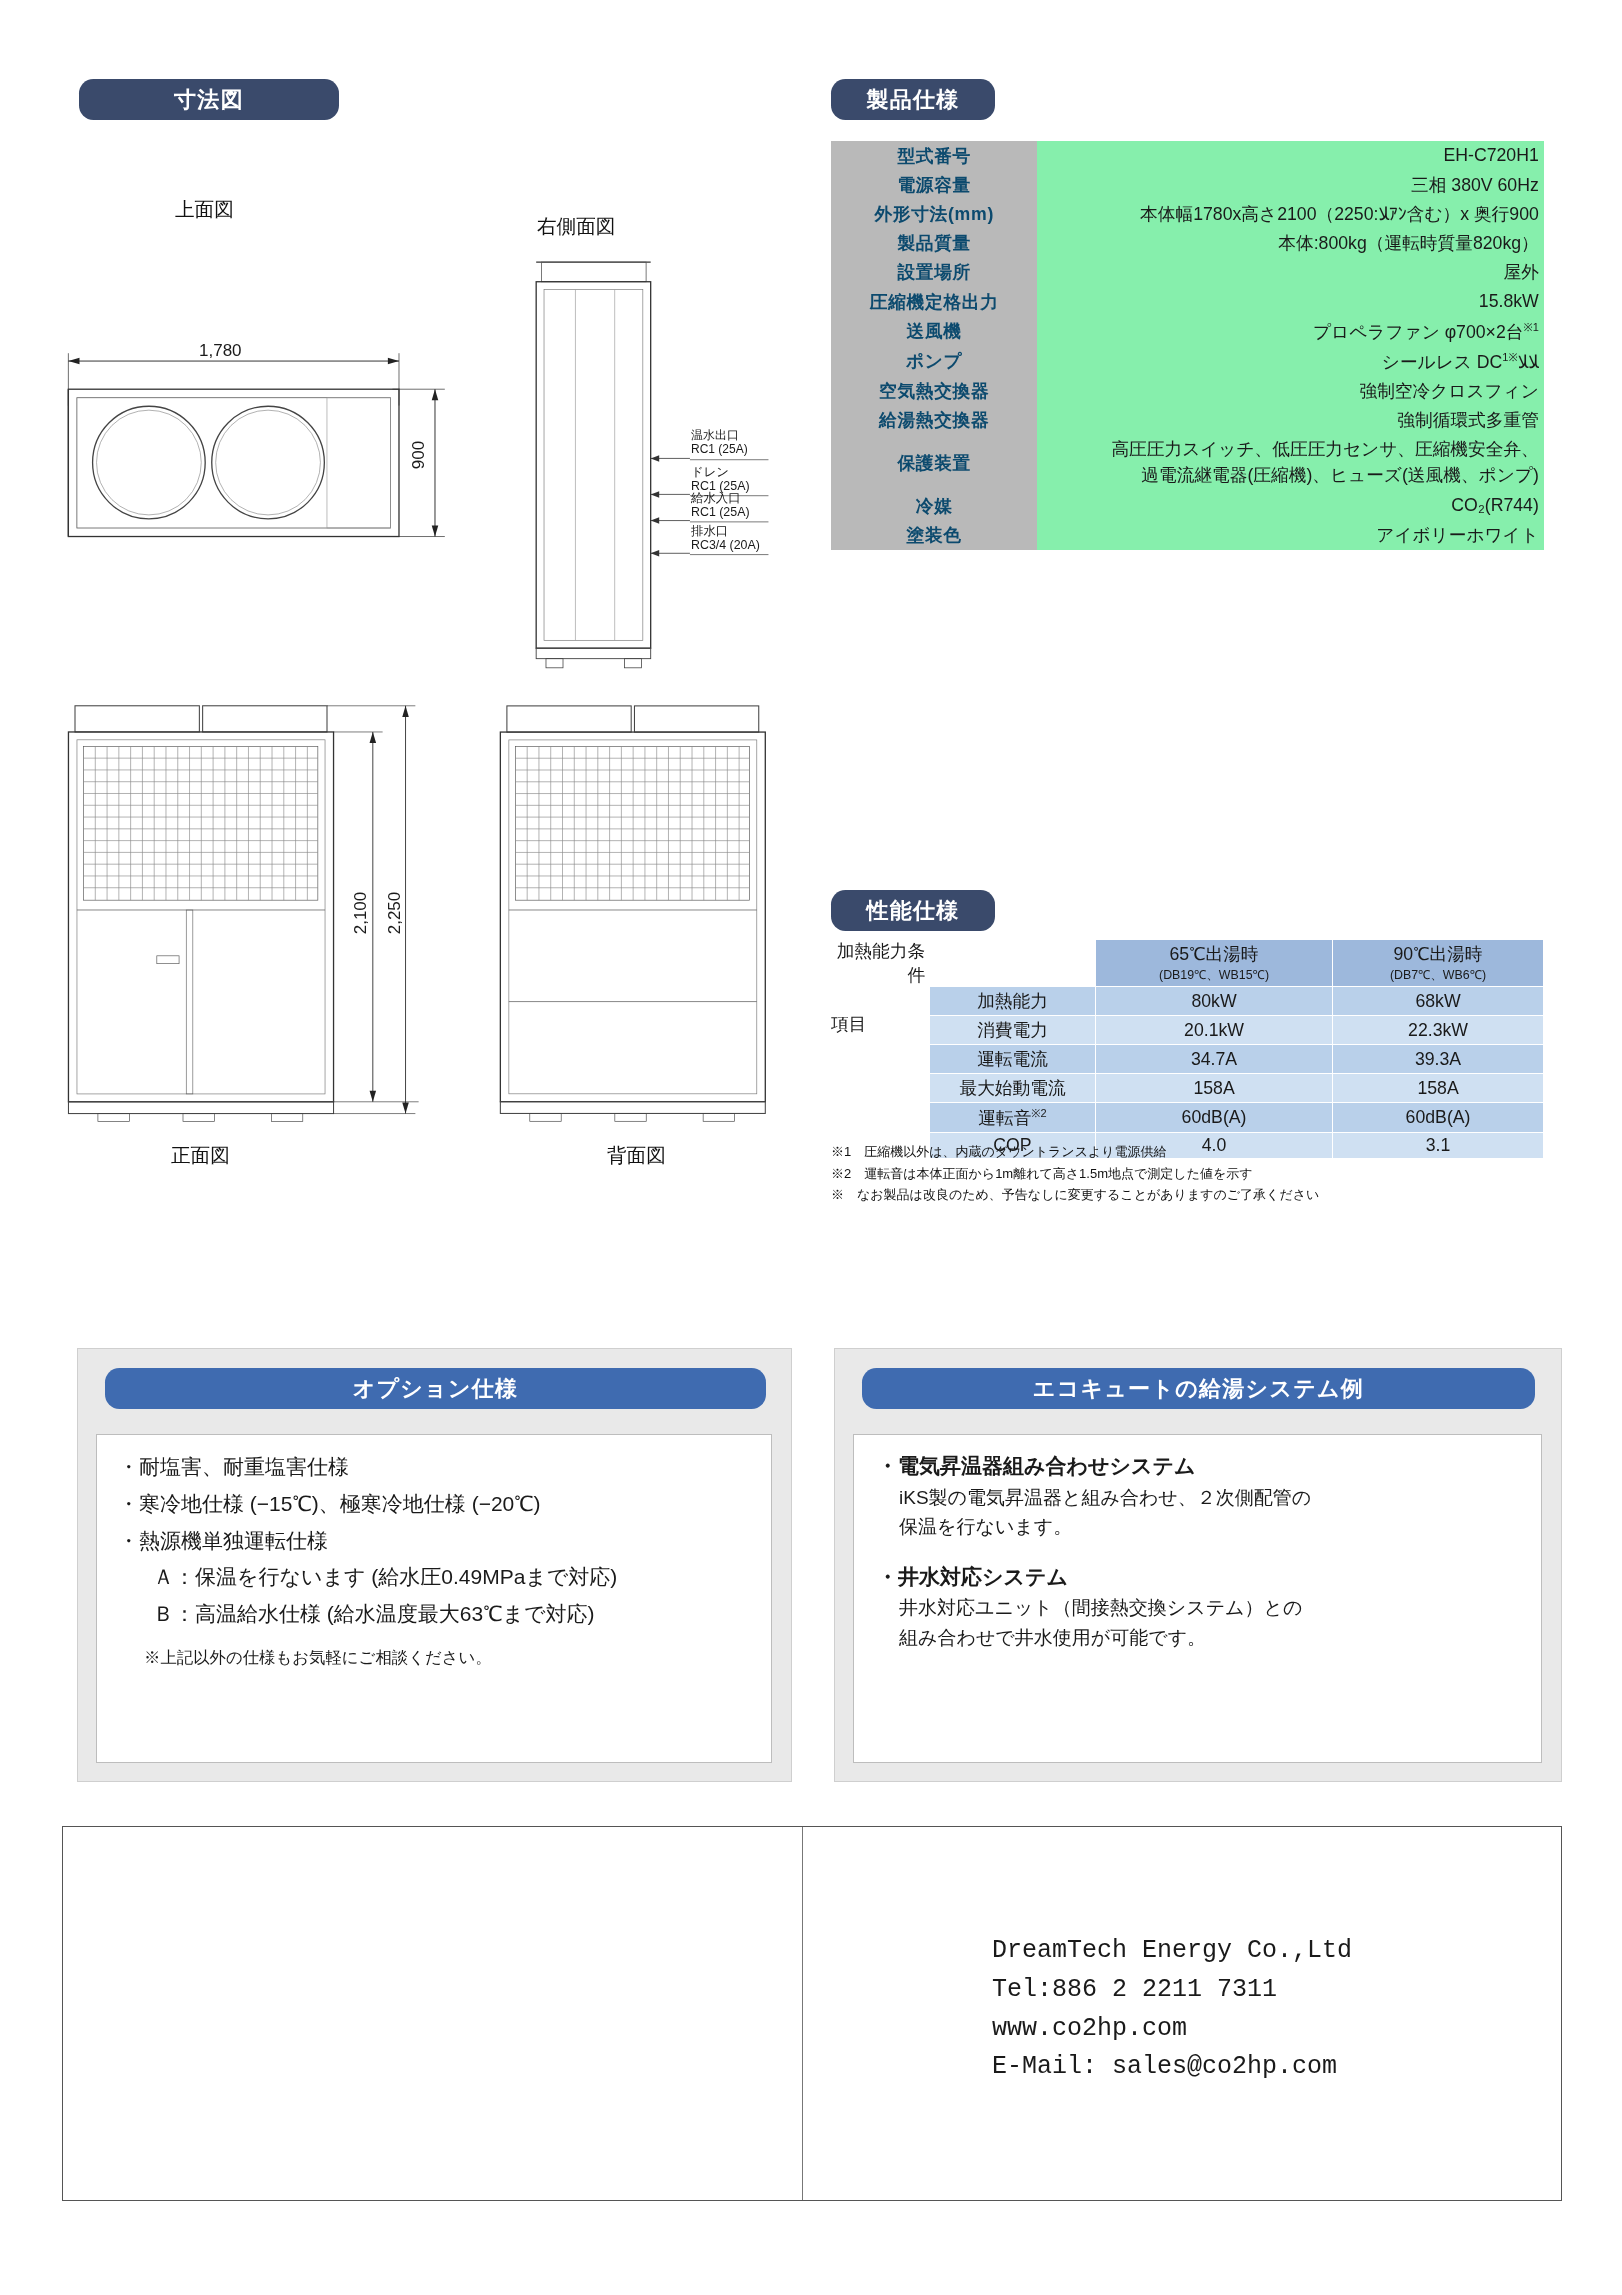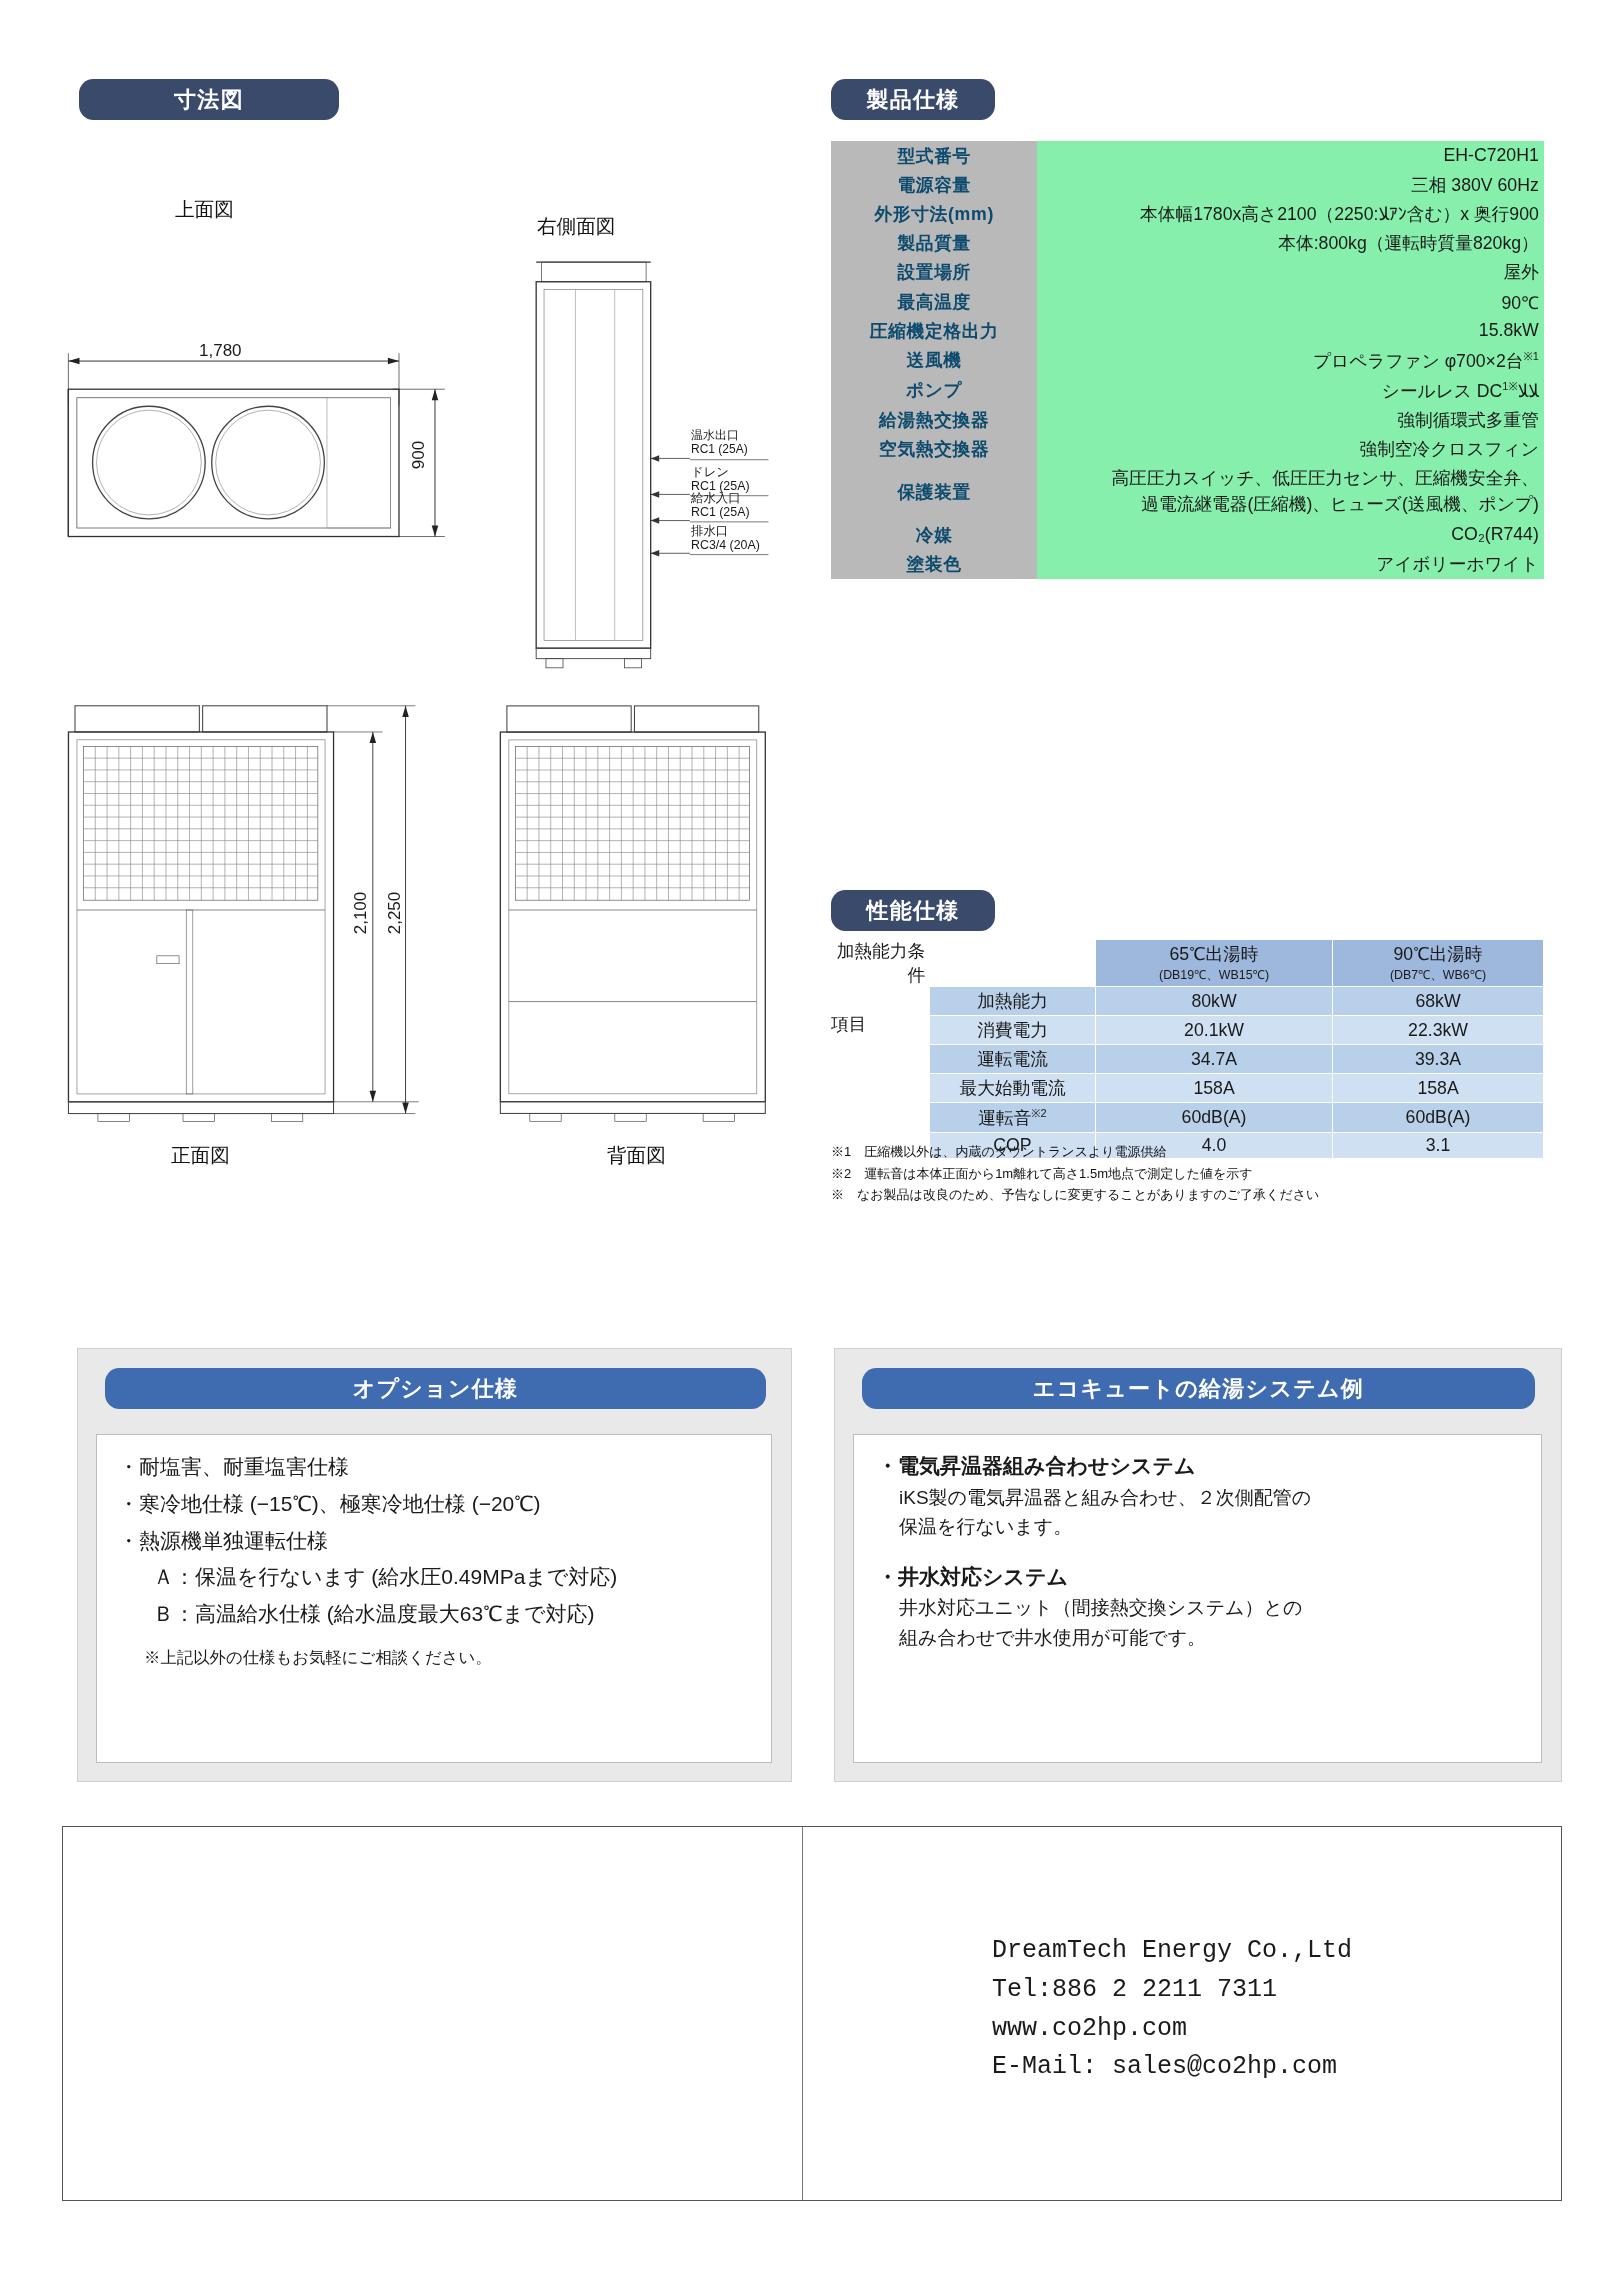--- a/index.html
+++ b/index.html
@@ -328,46 +328,42 @@
         </tr>
         <tr>
           <td class="k">製品質量</td>
           <td class="v">本体:800kg（運転時質量820kg）</td>
         </tr>
         <tr>
           <td class="k">設置場所</td>
           <td class="v">屋外</td>
         </tr>
         <tr>
-          <td class="k">最高温度</td>
-          <td class="v">90℃</td>
-        </tr>
-        <tr>
           <td class="k">圧縮機定格出力</td>
           <td class="v">15.8kW</td>
         </tr>
         <tr>
           <td class="k">送風機</td>
           <td class="v">
             <span>プロペラファン φ700×2台</span><span class="sup">※1</span>
           </td>
         </tr>
         <tr>
           <td class="k">ポンプ</td>
           <td class="v">
             <span>シールレス DCﻼﻼ</span><span class="sup">※1</span>
           </td>
         </tr>
         <tr>
+          <td class="k">空気熱交換器</td>
+          <td class="v">強制空冷クロスフィン</td>
+        </tr>
+        <tr>
           <td class="k">給湯熱交換器</td>
           <td class="v">強制循環式多重管</td>
-        </tr>
-        <tr>
-          <td class="k">空気熱交換器</td>
-          <td class="v">強制空冷クロスフィン</td>
         </tr>
         <tr>
           <td class="k">保護装置</td>
           <td class="v" style="white-space:pre-line; line-height:1.45;margin-left:37px;">高圧圧力スイッチ、低圧圧力センサ、圧縮機安全弁、
 過電流継電器(圧縮機)、ヒューズ(送風機、ポンプ)</td>
         </tr>
         <tr>
           <td class="k">冷媒</td>
           <td class="v">CO₂(R744)</td>
         </tr>

